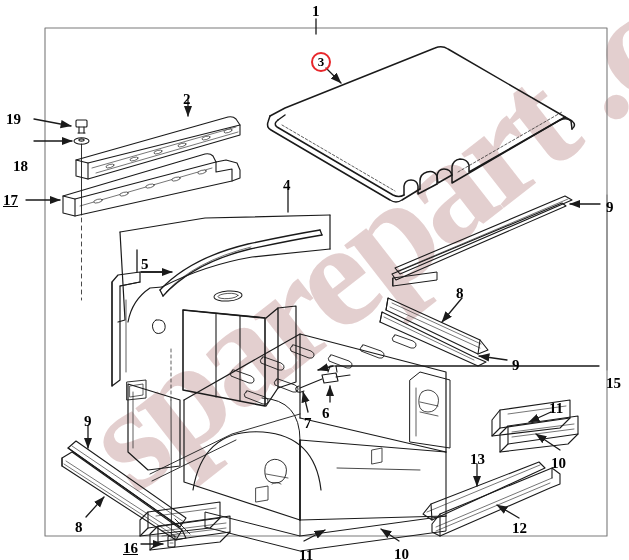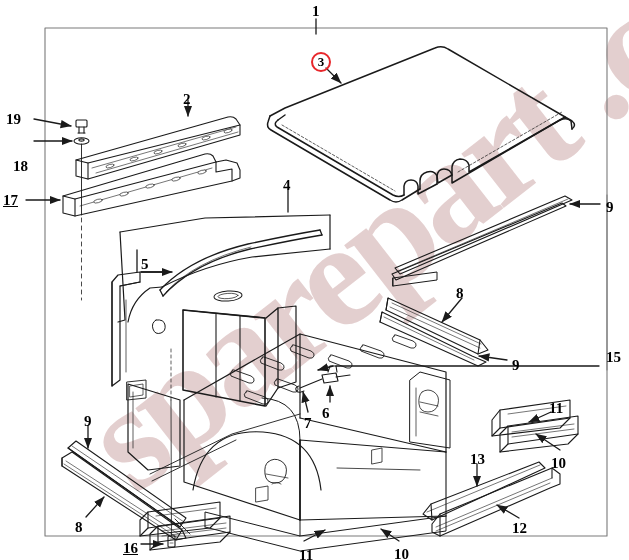--- a/index.html
+++ b/index.html
@@ -314,19 +314,19 @@
       <div class="lbl" style="left: 512px; top: 358px;">9</div>
       <div class="lbl" style="left: 75px; top: 520px;">8</div>
       <div class="lbl" style="left: 84px; top: 414px;">9</div>
       <div class="lbl" style="left: 551px; top: 456px;">10</div>
       <div class="lbl" style="left: 549px; top: 401px;">11</div>
       <div class="lbl" style="left: 394px; top: 547px;">10</div>
       <div class="lbl" style="left: 299px; top: 548px;">11</div>
       <div class="lbl" style="left: 512px; top: 521px; text-align: right;">12</div>
       <div class="lbl" style="left: 470px; top: 452px;">13</div>
       <div class="lbl" style="left: 606px; top: 200px;">9</div>
-      <div class="lbl" style="left: 606px; top: 350px;">15</div>
+      <div class="lbl" style="left: 606px; top: 376px;">15</div>
       <div class="lbl" style="left: 123px; top: 541px; text-decoration: underline;">16</div>
       <div class="lbl" style="left: 3px; top: 193px; text-decoration: underline;">17</div>
       <div class="lbl" style="left: 13px; top: 135px; margin-top: 24px;">18</div>
       <div class="lbl" style="left: 6px; top: 112px;">19</div>
     </div>
 </div>
 
 </body></html>

